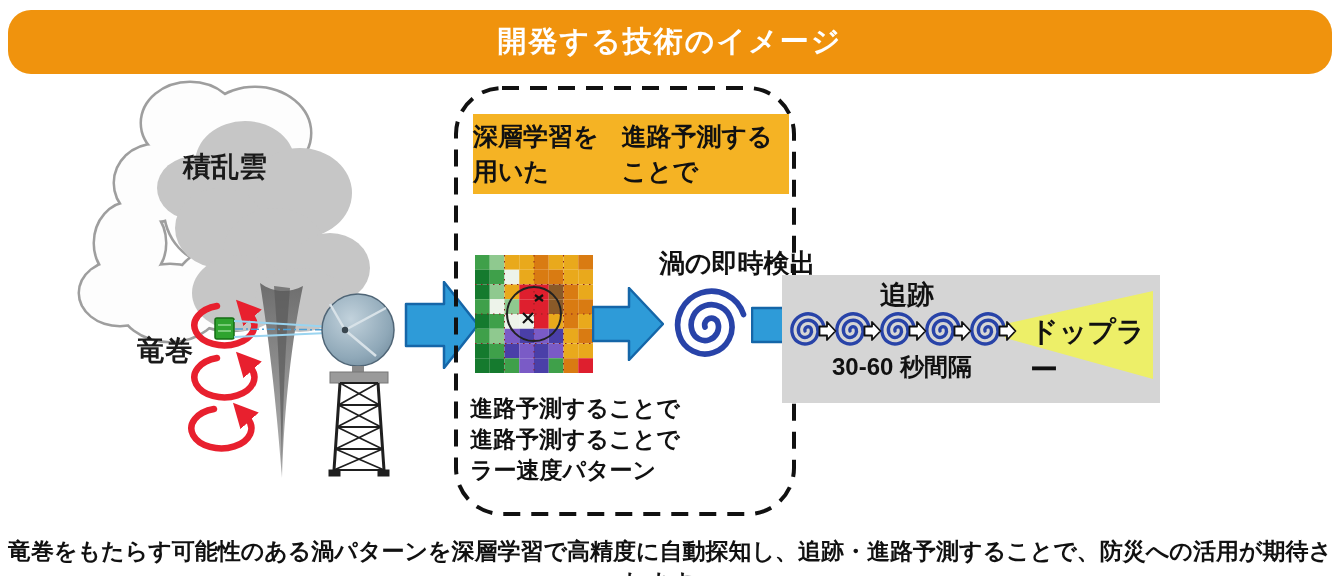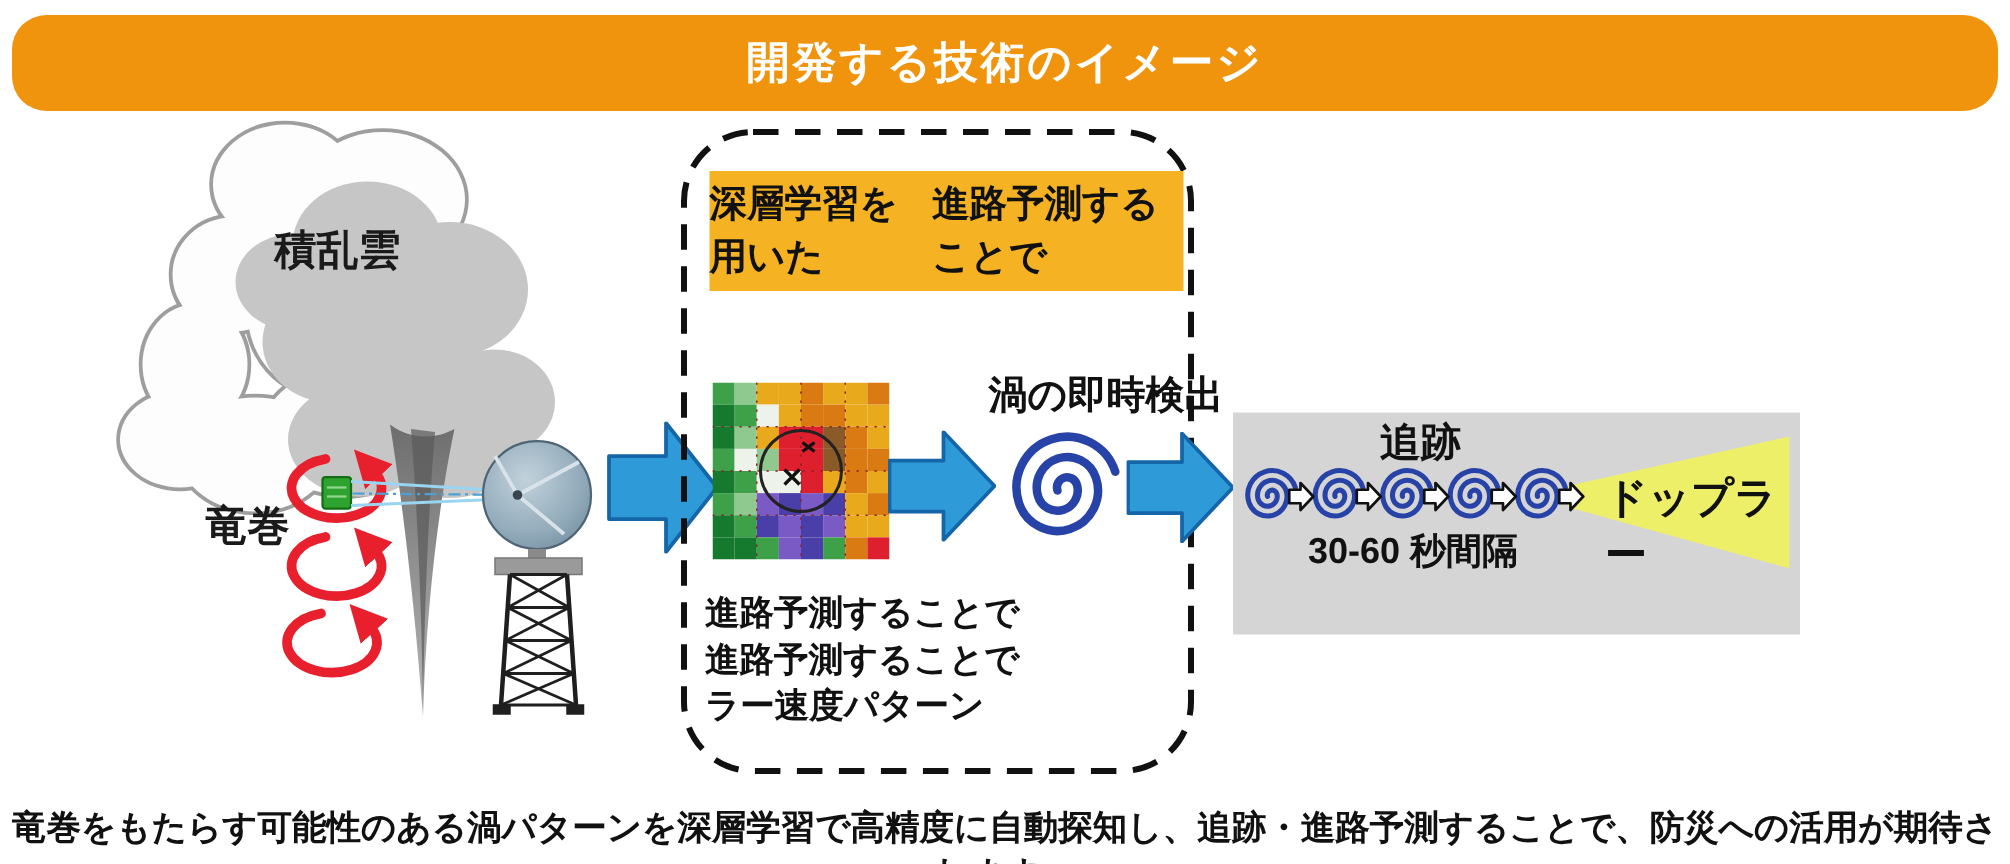--- a/index.html
+++ b/index.html
@@ -31,21 +31,21 @@
   .lbl-radar{left:329px;top:229px;font-size:25px;line-height:32px;font-weight:700;}
 
   .algo-box{left:473px;top:114px;width:316px;height:80px;background:var(--algorithm-amber);
             display:flex;flex-direction:row;align-items:center;justify-content:center;}
   .algo-box div{font-size:25px;font-weight:700;line-height:35px;color:#111;}
 
   .detect-label{left:616px;top:246px;font-size:26px;font-weight:700;margin-left:43px;}
 
   .caption{left:470px;top:393px;font-size:23px;line-height:31px;font-weight:600;color:#111;}
 
-  .tracking-box{left:822px;top:275px;width:378px;height:148px;background:var(--tracking-gray);}
+  .tracking-box{left:782px;top:275px;width:378px;height:128px;background:var(--tracking-gray);}
   .tracking-box .t-title{position:absolute;left:0;top:2px;width:250px;text-align:center;
                          font-size:27px;font-weight:600;}
   .tracking-box .t-interval{position:absolute;left:6px;top:76px;font-size:24px;font-weight:600;margin-left:44px;}
   .tracking-box .t-pred{position:absolute;left:248px;top:38px;font-size:28px;font-weight:700;}
 
   .footer-text{left:0;right:0;top:536px;text-align:center;font-size:23px;font-weight:600;color:#111;}
 </style>
 </head>
 <body>
 

